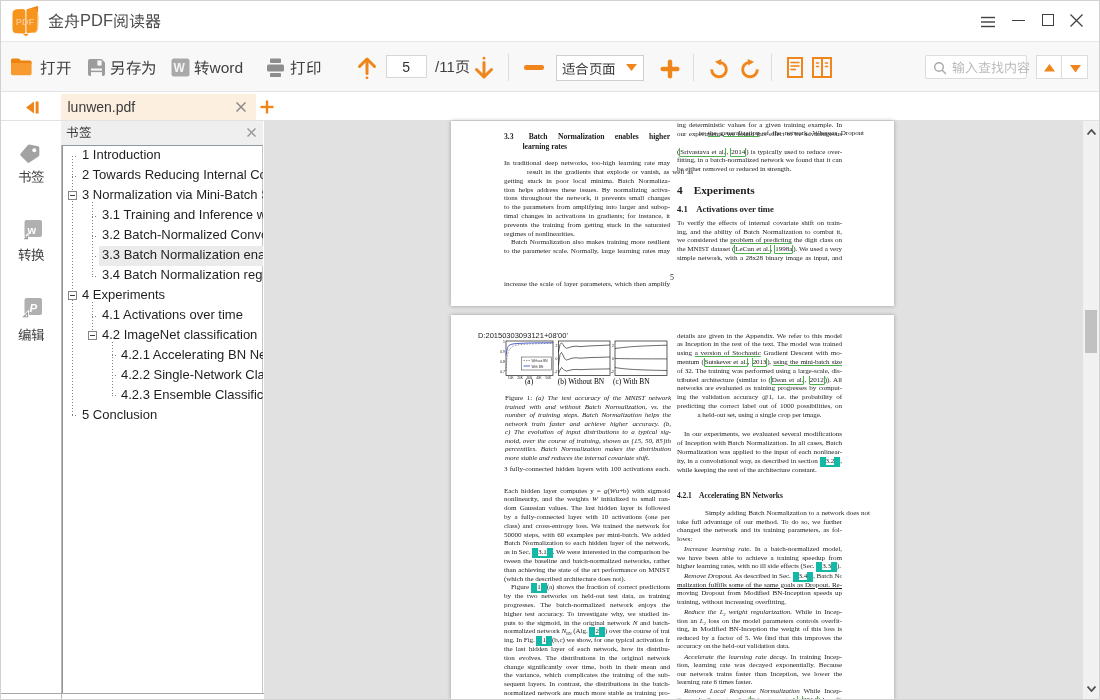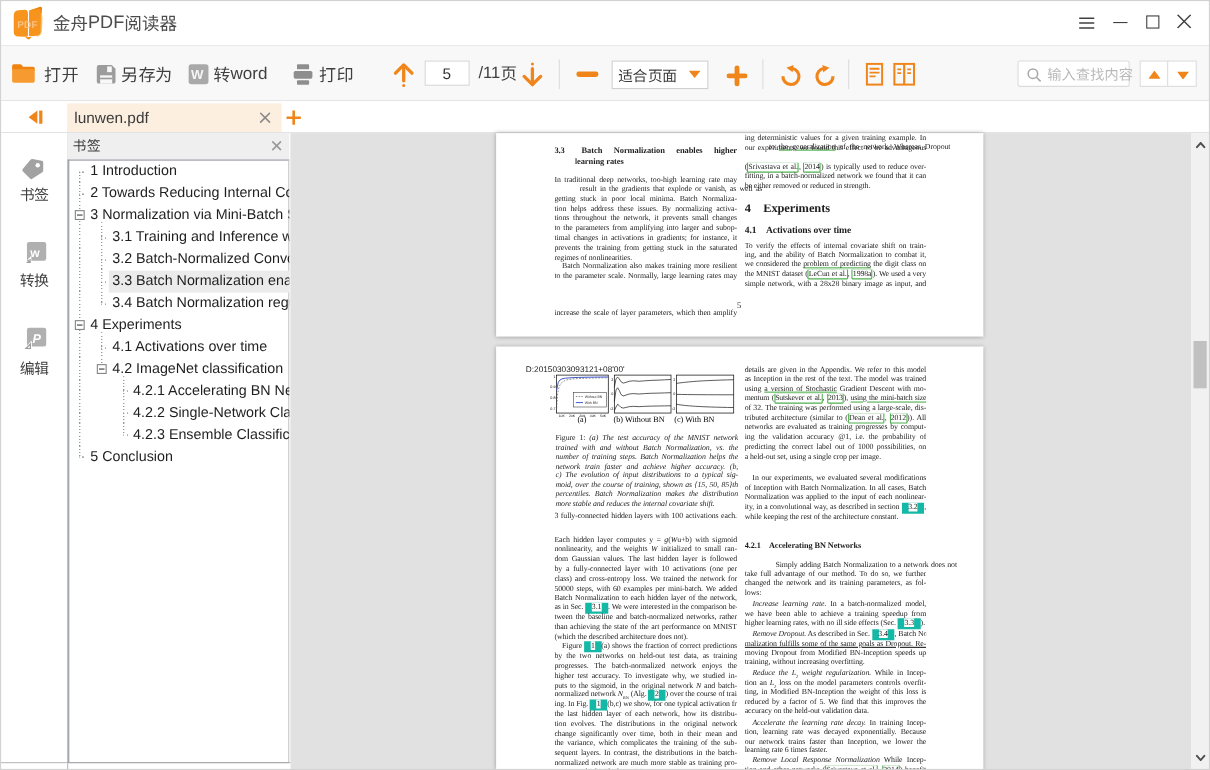--- a/index.html
+++ b/index.html
@@ -406,21 +406,21 @@
     <div class="ser pl" style="position:absolute;left:53px;top:382.80000000000007px;width:166px;height:10px;font-size:7.12px;line-height:8px;color:#1e1e1e;">gresses, which aids the training.</div>
     <div class="ser jl" style="position:absolute;left:226px;top:16.5px;width:165px;height:10px;font-size:7.12px;line-height:8px;color:#1e1e1e;">details are given in the Appendix.  We refer to this model</div>
     <div class="ser jl" style="position:absolute;left:226px;top:25.3px;width:165px;height:10px;font-size:7.12px;line-height:8px;color:#1e1e1e;">as Inception in the rest of the text. The model was trained</div>
     <div class="ser jl" style="position:absolute;left:226px;top:34.1px;width:165px;height:10px;font-size:7.12px;line-height:8px;color:#1e1e1e;">using <span class="gu">a version of Stochastic</span> Gradient Descent with mo-</div>
     <div class="ser jl" style="position:absolute;left:226px;top:42.900000000000006px;width:165px;height:10px;font-size:7.12px;line-height:8px;color:#1e1e1e;"><span style="letter-spacing:-0.18px">mentum (<span class="gb">Sutskever et al.</span>, <span class="gb">2013</span>), <span class="gu">using the mini-batch size</span></span></div>
     <div class="ser jl" style="position:absolute;left:226px;top:51.7px;width:165px;height:10px;font-size:7.12px;line-height:8px;color:#1e1e1e;">of 32. The training was performed using a large-scale, dis-</div>
     <div class="ser jl" style="position:absolute;left:226px;top:60.5px;width:165px;height:10px;font-size:7.12px;line-height:8px;color:#1e1e1e;">tributed architecture (similar to (<span class="gb">Dean et al.</span>, <span class="gb">2012</span>)).  All</div>
     <div class="ser jl" style="position:absolute;left:226px;top:69.30000000000001px;width:165px;height:10px;font-size:7.12px;line-height:8px;color:#1e1e1e;">networks are evaluated as training progresses by comput-</div>
     <div class="ser jl" style="position:absolute;left:226px;top:78.10000000000001px;width:165px;height:10px;font-size:7.12px;line-height:8px;color:#1e1e1e;">ing the validation accuracy @1, i.e.  the probability of</div>
     <div class="ser jl" style="position:absolute;left:226px;top:86.9px;width:165px;height:10px;font-size:7.12px;line-height:8px;color:#1e1e1e;">predicting the correct label out of 1000 possibilities, on</div>
-    <div class="ser pl" style="position:absolute;left:226px;top:95.7px;width:165px;height:10px;font-size:7.12px;line-height:8px;color:#1e1e1e;">a held-out set, using a single crop per image.</div>
+    <div class="ser pl" style="position:absolute;left:226px;top:95.7px;width:165px;height:10px;font-size:7.12px;line-height:8px;color:#1e1e1e;text-align:center;">a held-out set, using a single crop per image.</div>
     <div class="ser jl" style="position:absolute;left:226px;top:115.3px;width:165px;height:10px;font-size:7.12px;line-height:8px;color:#1e1e1e;">  In our experiments, we evaluated several modifications</div>
     <div class="ser jl" style="position:absolute;left:226px;top:124.1px;width:165px;height:10px;font-size:7.12px;line-height:8px;color:#1e1e1e;">of Inception with Batch Normalization. In all cases, Batch</div>
     <div class="ser jl" style="position:absolute;left:226px;top:132.9px;width:165px;height:10px;font-size:7.12px;line-height:8px;color:#1e1e1e;">Normalization was applied to the input of each nonlinear-</div>
     <div class="ser jl" style="position:absolute;left:226px;top:141.7px;width:165px;height:10px;font-size:7.12px;line-height:8px;color:#1e1e1e;">ity, in a convolutional way, as described in section <span class="rb">3.2</span>,</div>
     <div class="ser pl" style="position:absolute;left:226px;top:150.5px;width:165px;height:10px;font-size:7.12px;line-height:8px;color:#1e1e1e;">while keeping the rest of the architecture constant.</div>
     <div class="ser pl" style="position:absolute;left:226px;top:176.9px;width:165px;height:10px;font-size:7.5px;line-height:8px;color:#1e1e1e;"><b>4.2.1 Accelerating BN Networks</b></div>
     <div class="ser jl" style="position:absolute;left:226px;top:194.2px;width:165px;height:10px;font-size:7.12px;line-height:8px;color:#1e1e1e;margin-left:28px;">Simply adding Batch Normalization to a network does not</div>
     <div class="ser jl" style="position:absolute;left:226px;top:202.7px;width:165px;height:10px;font-size:7.12px;line-height:8px;color:#1e1e1e;">take full advantage of our method.  To do so, we further</div>
     <div class="ser jl" style="position:absolute;left:226px;top:211.2px;width:165px;height:10px;font-size:7.12px;line-height:8px;color:#1e1e1e;">changed the network and its training parameters, as fol-</div>
     <div class="ser pl" style="position:absolute;left:226px;top:219.7px;width:165px;height:10px;font-size:7.12px;line-height:8px;color:#1e1e1e;">lows:</div>

